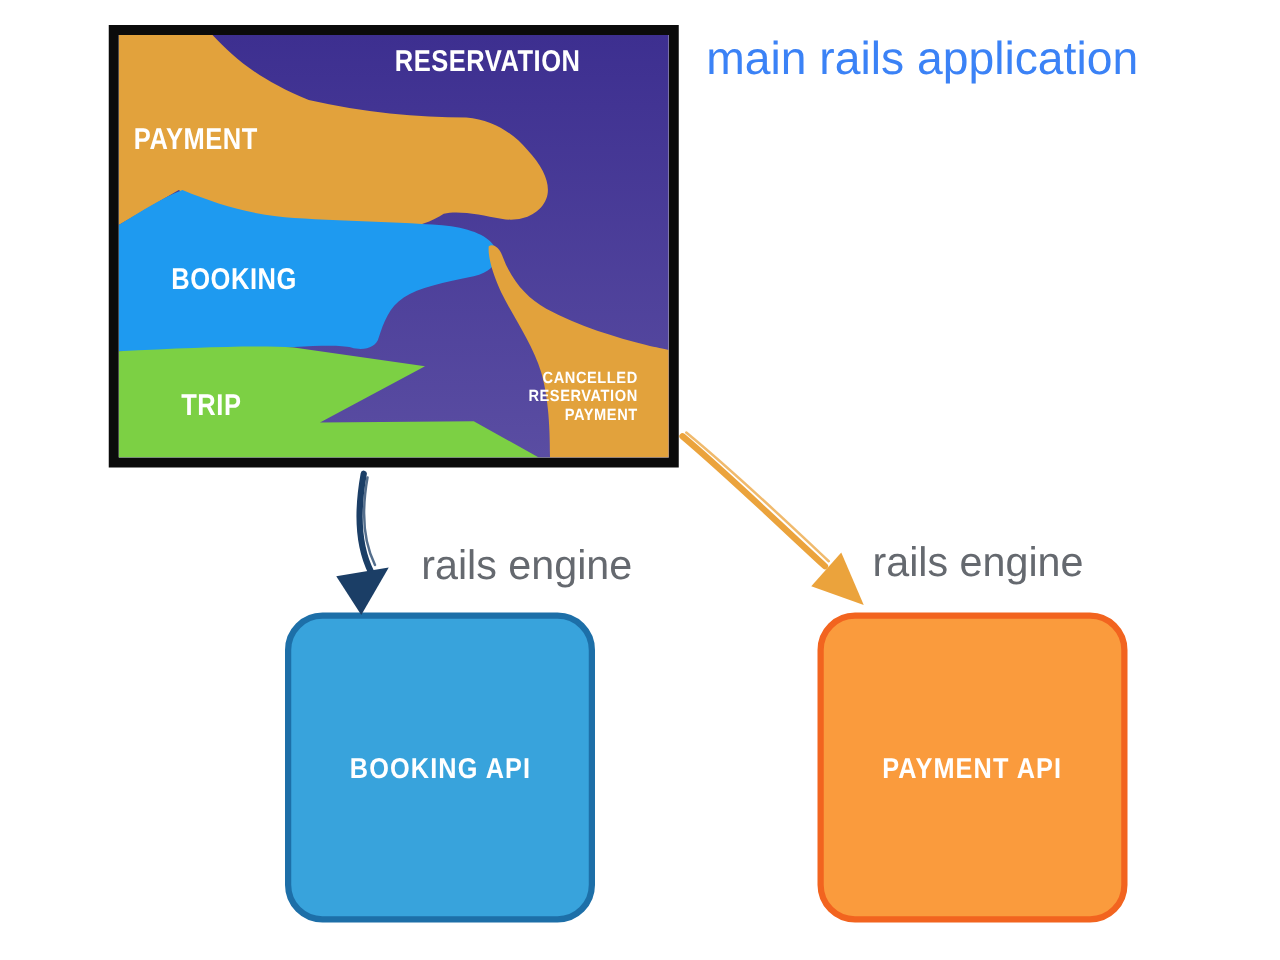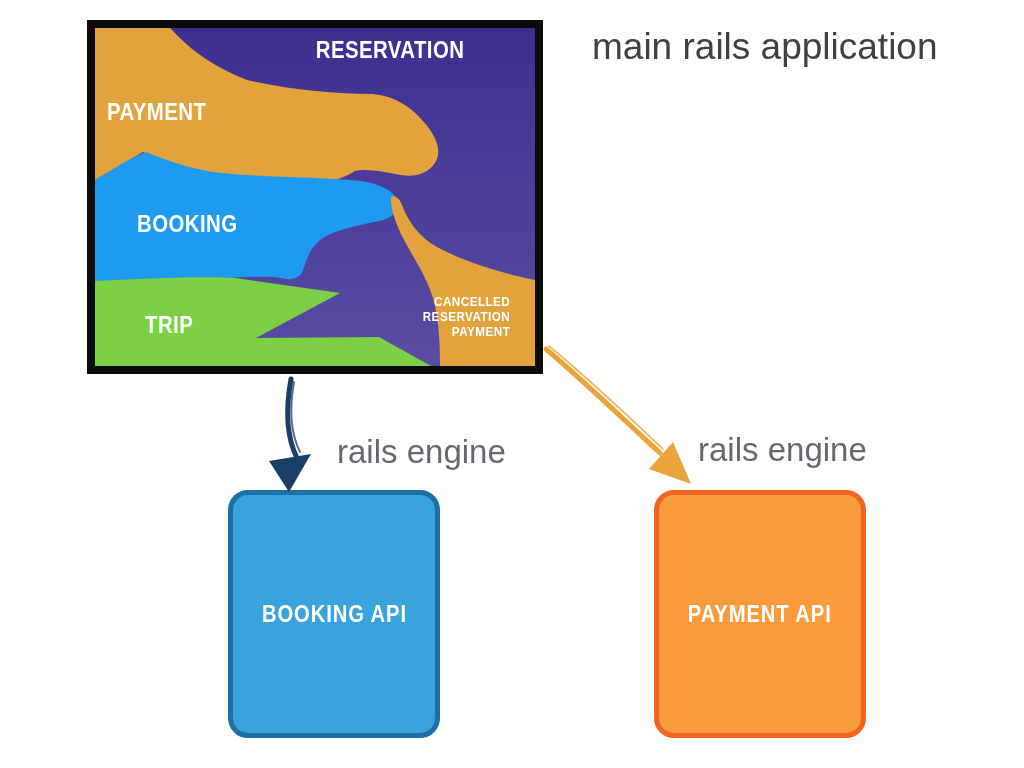--- a/index.html
+++ b/index.html
@@ -20,21 +20,21 @@
   .lbl-cancelled{right:25px;top:266px;font-size:13px;font-weight:700;line-height:15px;
                  text-align:right;transform:scaleX(.9);transform-origin:right center;}
 
   
   .caption{position:absolute;white-space:nowrap;}
   .cap-main{left:565px;top:26px;font-size:37px;}
   .cap-engine-left{left:337px;top:433px;font-size:33px;}
   .cap-engine-right{left:698px;top:431px;font-size:33px;}
 
   
-  .api-box{position:absolute;width:212px;height:248px;border-radius:20px;border:5px solid;
+  .api-box{position:absolute;width:248px;height:248px;border-radius:30px;border:5px solid;
            display:flex;align-items:center;justify-content:center;box-sizing:border-box;}
   .api-booking{left:228px;top:490px;}
   .api-payment{left:654px;top:490px;justify-content:center;}
   .api-label{color:#ffffff;font-size:23px;font-weight:700;letter-spacing:1px;
              transform:scaleX(.88);transform-origin:center;white-space:nowrap;}
 
   
   .arrows{position:absolute;left:0;top:0;width:1024px;height:768px;pointer-events:none;}
 </style>
 </head>
@@ -77,21 +77,21 @@
     <div class="region-label cond lbl-payment">PAYMENT</div>
     <div class="region-label cond lbl-booking">BOOKING</div>
     <div class="region-label cond lbl-trip">TRIP</div>
     <div class="region-label lbl-cancelled">
       <div>CANCELLED</div>
       <div>RESERVATION</div>
       <div>PAYMENT</div>
     </div>
   </div>
 
-  <div class="caption cap-main" style="color: #404040; margin-left: 27px;">main rails application</div>
+  <div class="caption cap-main" style="color: #3b82f6;">main rails application</div>
   <div class="caption cap-engine-left" style="color: rgb(101, 105, 111);">rails engine</div>
   <div class="caption cap-engine-right" style="color: rgb(101, 105, 111);">rails engine</div>
 
   <div class="api-box api-booking" style="background: rgb(56, 163, 220); border-color: rgb(29, 111, 168);">
     <span class="api-label">BOOKING API</span>
   </div>
   <div class="api-box api-payment" style="background: rgb(250, 155, 61); border-color: rgb(242, 100, 31);">
     <span class="api-label">PAYMENT API</span>
   </div>
 

